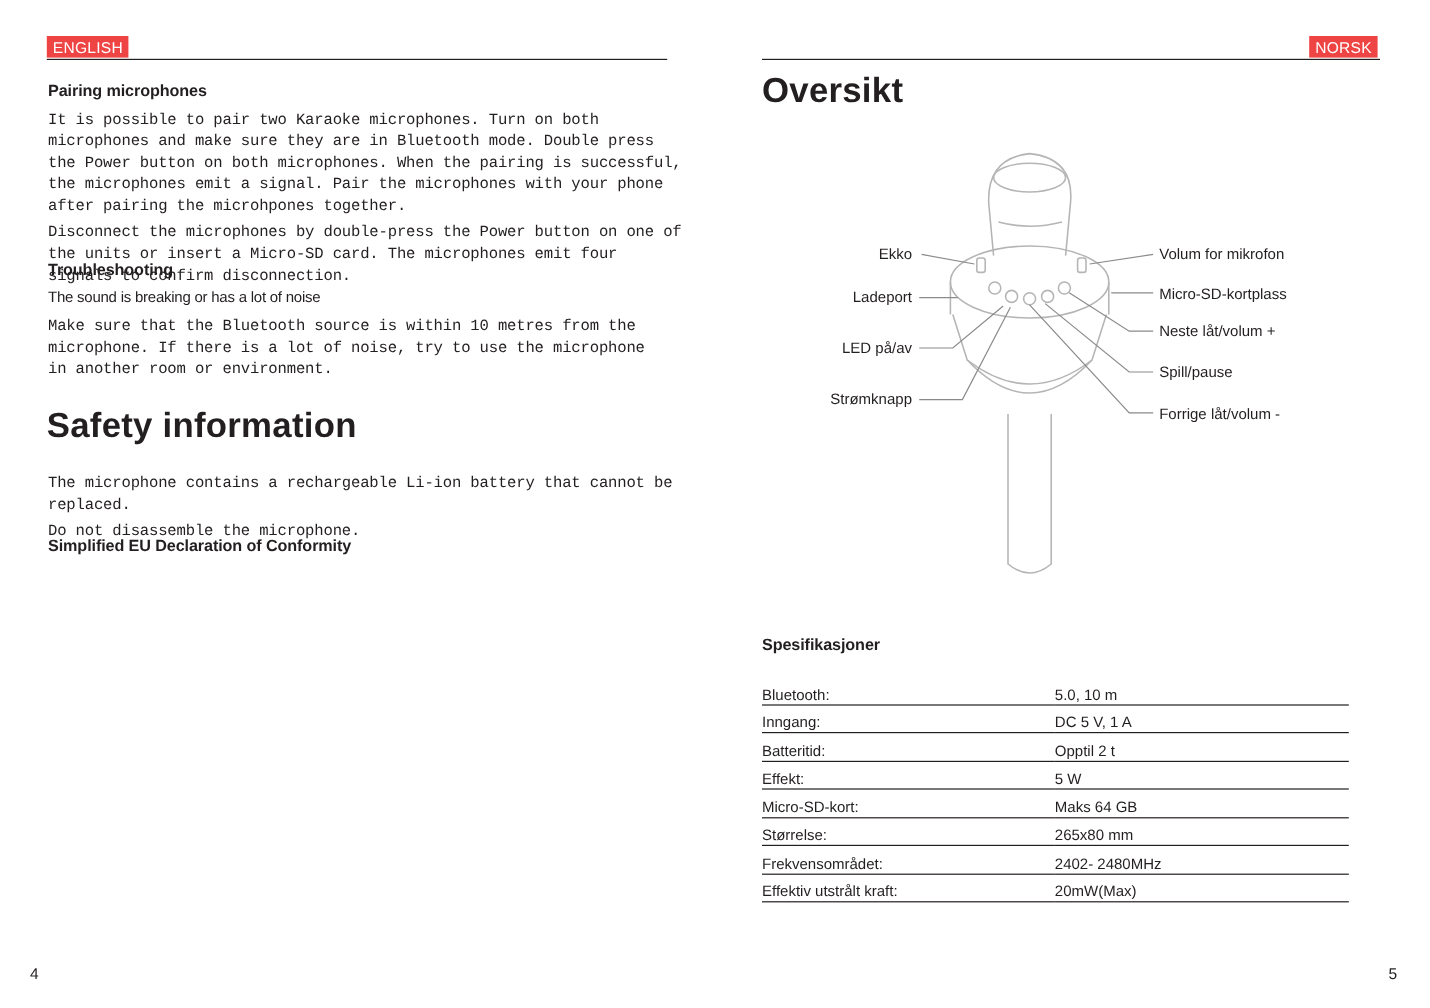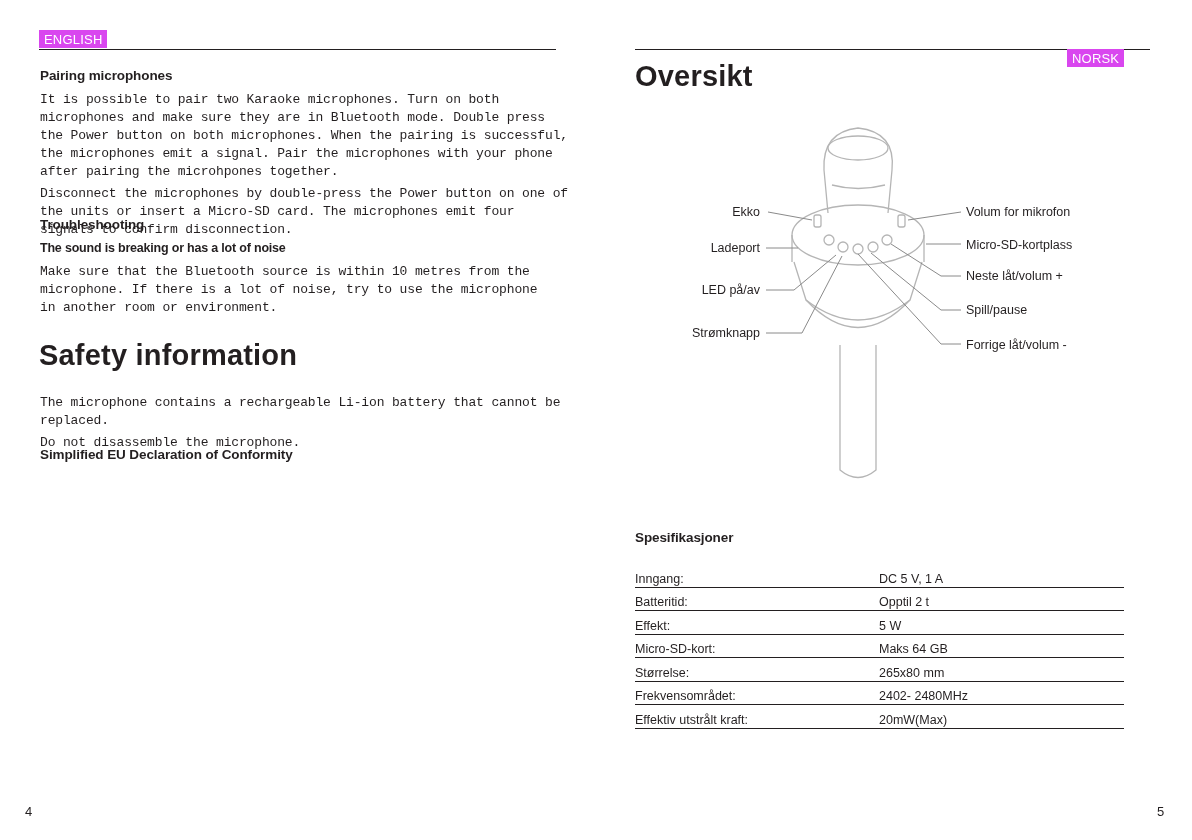--- a/index.html
+++ b/index.html
@@ -2,27 +2,27 @@
 <html><head>
 <meta charset="utf-8">
 <style>
   html, body { margin:0; padding:0; background:#fff; }
   body { width:1192px; height:840px; position:relative; overflow:hidden;
          font-family:"Liberation Sans", sans-serif; color:#231f20; }
   .cond { font-family:"Liberation Sans Narrow","Liberation Sans", sans-serif; }
   .page { position:absolute; top:0; height:840px; }
   .page.left { left:0; width:596px; }
   .page.right { left:596px; width:596px; }
-  .lang-tag { position:absolute; top:30px; background:#d946ef; color:#fff;
+  .lang-tag { position:absolute; top:30px; background:#ef4444; color:#fff;
               font-size:13px; padding:2px 5px 1px 5px; letter-spacing:0.2px; }
   .rule { position:absolute; top:49px; height:1px; background:#231f20; }
   .body-text { font-size:13px; line-height:18px; transform-origin:left top; }
   .txt { position:absolute; left:40px; width:530px; letter-spacing:-0.15px;font-family:Liberation Mono, monospace; }
   h3.sub { position:absolute; margin:0; font-size:13.5px; font-weight:bold; letter-spacing:-0.1px; }
-  h4.sub2 { position:absolute; margin:0; font-size:12.5px; font-weight:bold; letter-spacing:-0.2px; }
+  h4.sub2 { position:absolute; margin:0; font-size:12.5px; font-weight:normal; letter-spacing:-0.2px; }
   h1.big { position:absolute; margin:0; font-size:29px; font-weight:bold; letter-spacing:0.2px; }
   p { margin:0; }
   .pagenum { position:absolute; top:804px; font-size:13px; }
   .label { position:absolute; font-size:12.5px; color:#231f20; white-space:nowrap; }
   .label.r { text-align:right; }
   .spec-table { position:absolute; left:39px; top:564px; width:489px; border-collapse:collapse; }
   .spec-table td { font-size:12.5px; height:21.5px; padding:0; border-bottom:1px solid #231f20; vertical-align:bottom; padding-bottom:1px; }
   .spec-table td.k { width:244px; }
 </style>
 </head>
@@ -48,21 +48,21 @@
     <p style="margin-top:4px;">Do not disassemble the microphone.</p>
   </div>
 
   <h3 class="sub cond" style="left:40px; top:447px;">Simplified EU Declaration of Conformity</h3>
 
   <div class="pagenum" style="left:25px;">4</div>
 </div>
 
 <div class="page right">
   <div class="rule" style="left:39px; width:515px;"></div>
-  <div class="lang-tag" style="left:471px;margin-top:19px;">NORSK</div>
+  <div class="lang-tag" style="left:495px;">NORSK</div>
 
   <h1 class="big cond" style="left:39px; top:60px;">Oversikt</h1>
 
   <svg style="position:absolute; left:0; top:0;" width="596" height="520">
     <g fill="none" stroke="#b5b5b5" stroke-width="1.3">
 
       <path d="M232,213 L228,170 Q226,132 262,128 Q300,132 296,170 L292,213"></path>
       <ellipse cx="262" cy="148" rx="30" ry="12"></ellipse>
       <path d="M236,185 Q262,192 289,185"></path>
 
@@ -107,20 +107,24 @@
   <div class="label cond" style="left:370px; top:238px;">Micro-SD-kortplass</div>
   <div class="label cond" style="left:370px; top:269px;">Neste låt/volum +</div>
   <div class="label cond" style="left:370px; top:303px;">Spill/pause</div>
   <div class="label cond" style="left:370px; top:338px;">Forrige låt/volum -</div>
 
   <h3 class="sub cond" style="left:39px; top:530px;">Spesifikasjoner</h3>
 
   <table class="spec-table cond">
     <tbody id="spec-body">
         <tr>
+          <td class="k">Bluetooth:</td>
+          <td>5.0, 10 m</td>
+        </tr>
+        <tr>
           <td class="k">Inngang:</td>
           <td>DC 5 V, 1 A</td>
         </tr>
         <tr>
           <td class="k">Batteritid:</td>
           <td>Opptil 2 t</td>
         </tr>
         <tr>
           <td class="k">Effekt:</td>
           <td>5 W</td>

